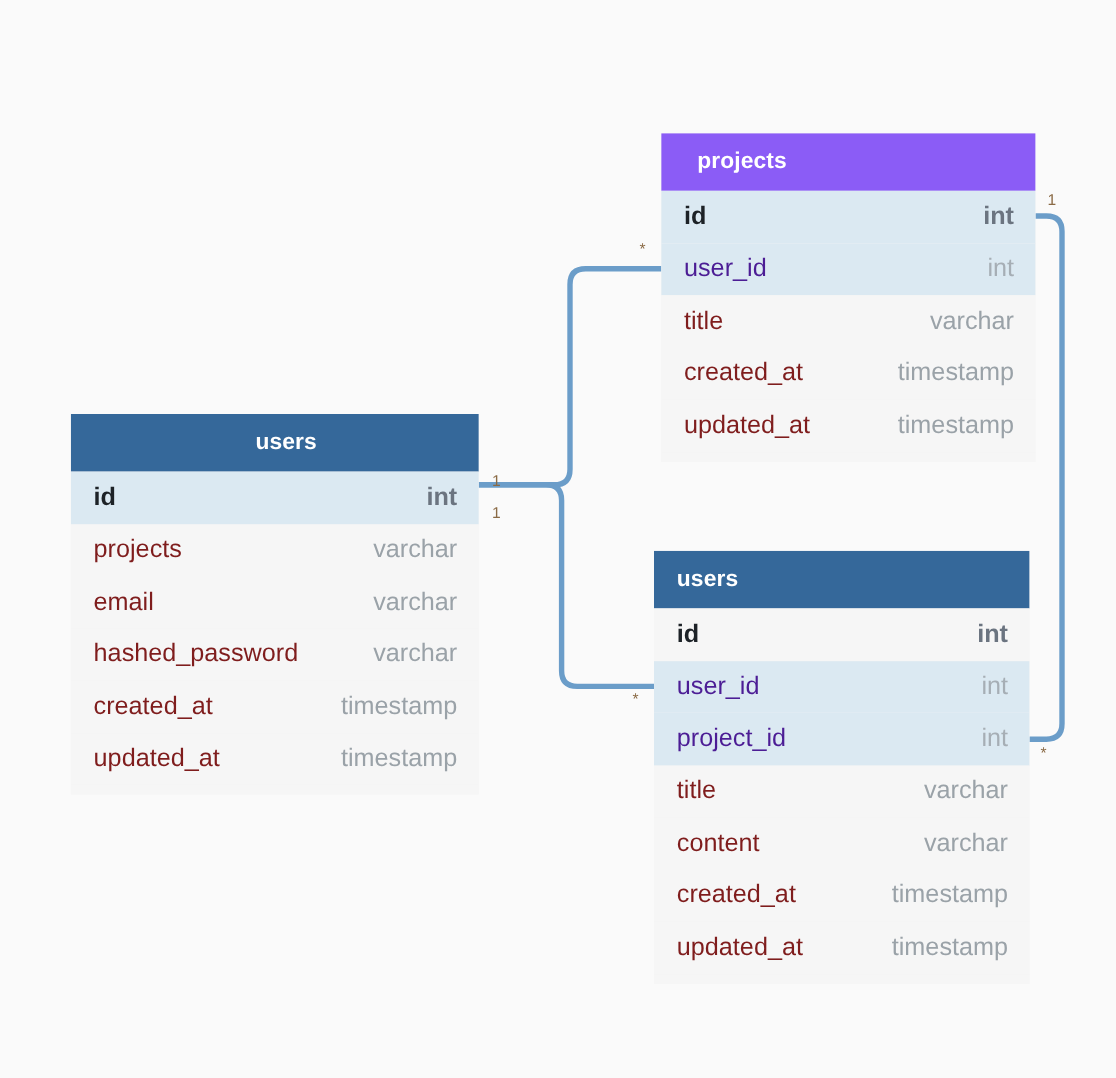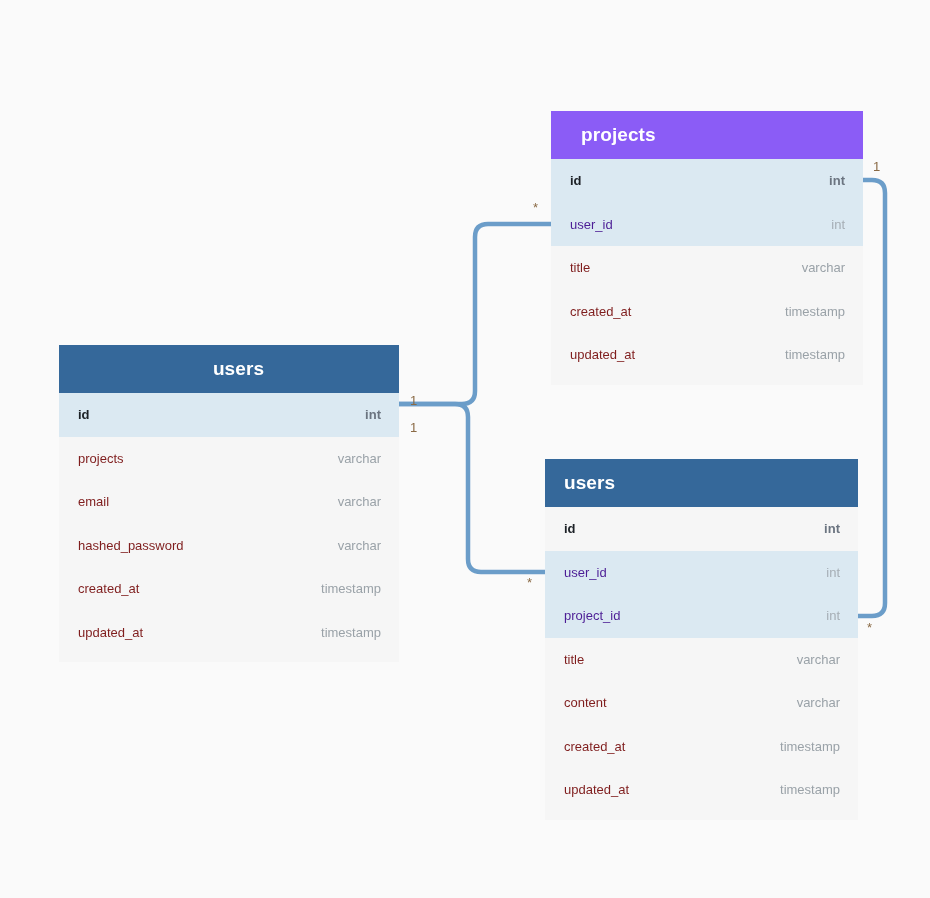--- a/index.html
+++ b/index.html
@@ -29,21 +29,21 @@
     font-weight: bold;
     letter-spacing: 0.1px;
   }
   .entity-body { padding: 0; }
   .attr-row {
     height: 43.5px;
     display: flex;
     align-items: center;
     justify-content: space-between;
     padding: 0 18px 0 19px;
-    font-size: 13px;
+    font-size: 21px;
     background: #f6f6f6;
   }
   .attr-row.key { background: #dbe9f2; }
   .attr-name { color: #7f1d1d; white-space: nowrap; }
   .attr-row.pk .attr-name { color: #1d2227; font-weight: bold; }
   .attr-type { color: #9aa2a8; white-space: nowrap; }
   .attr-row.pk .attr-type { color: #6b7480; font-weight: bold; }
   .attr-row.fk .attr-name { color: #4c1d95; }
   .attr-row.fk .attr-type { color: #a6aeb5; }
   .entity-foot { height: 8px; background: #f6f6f6; }

